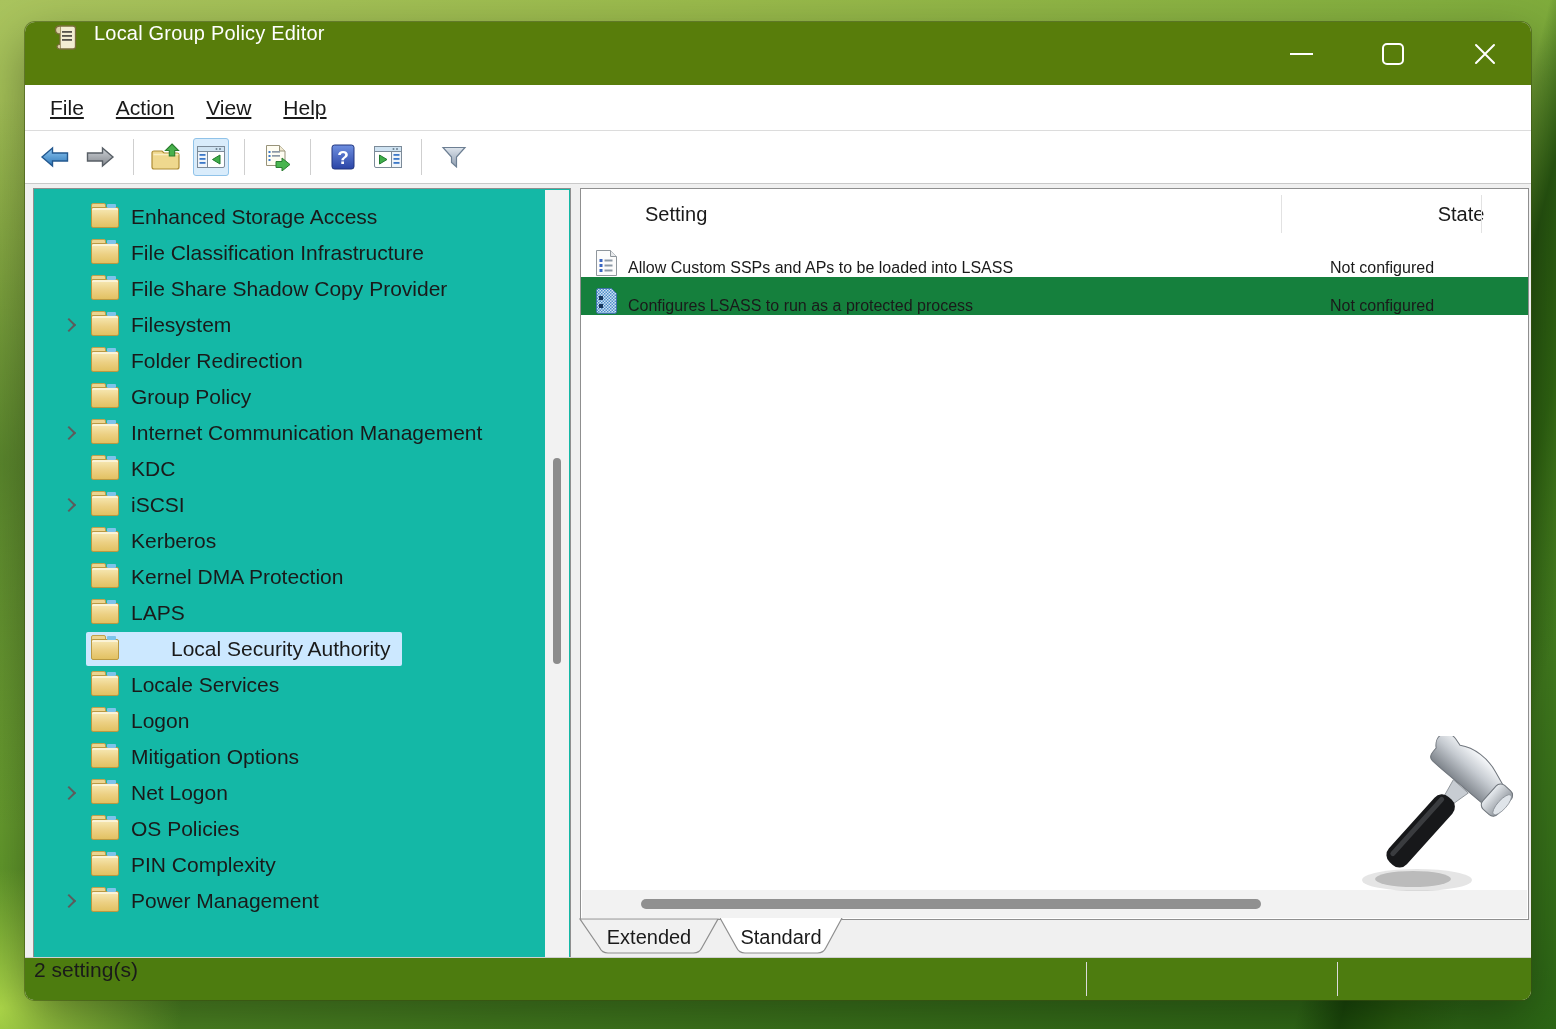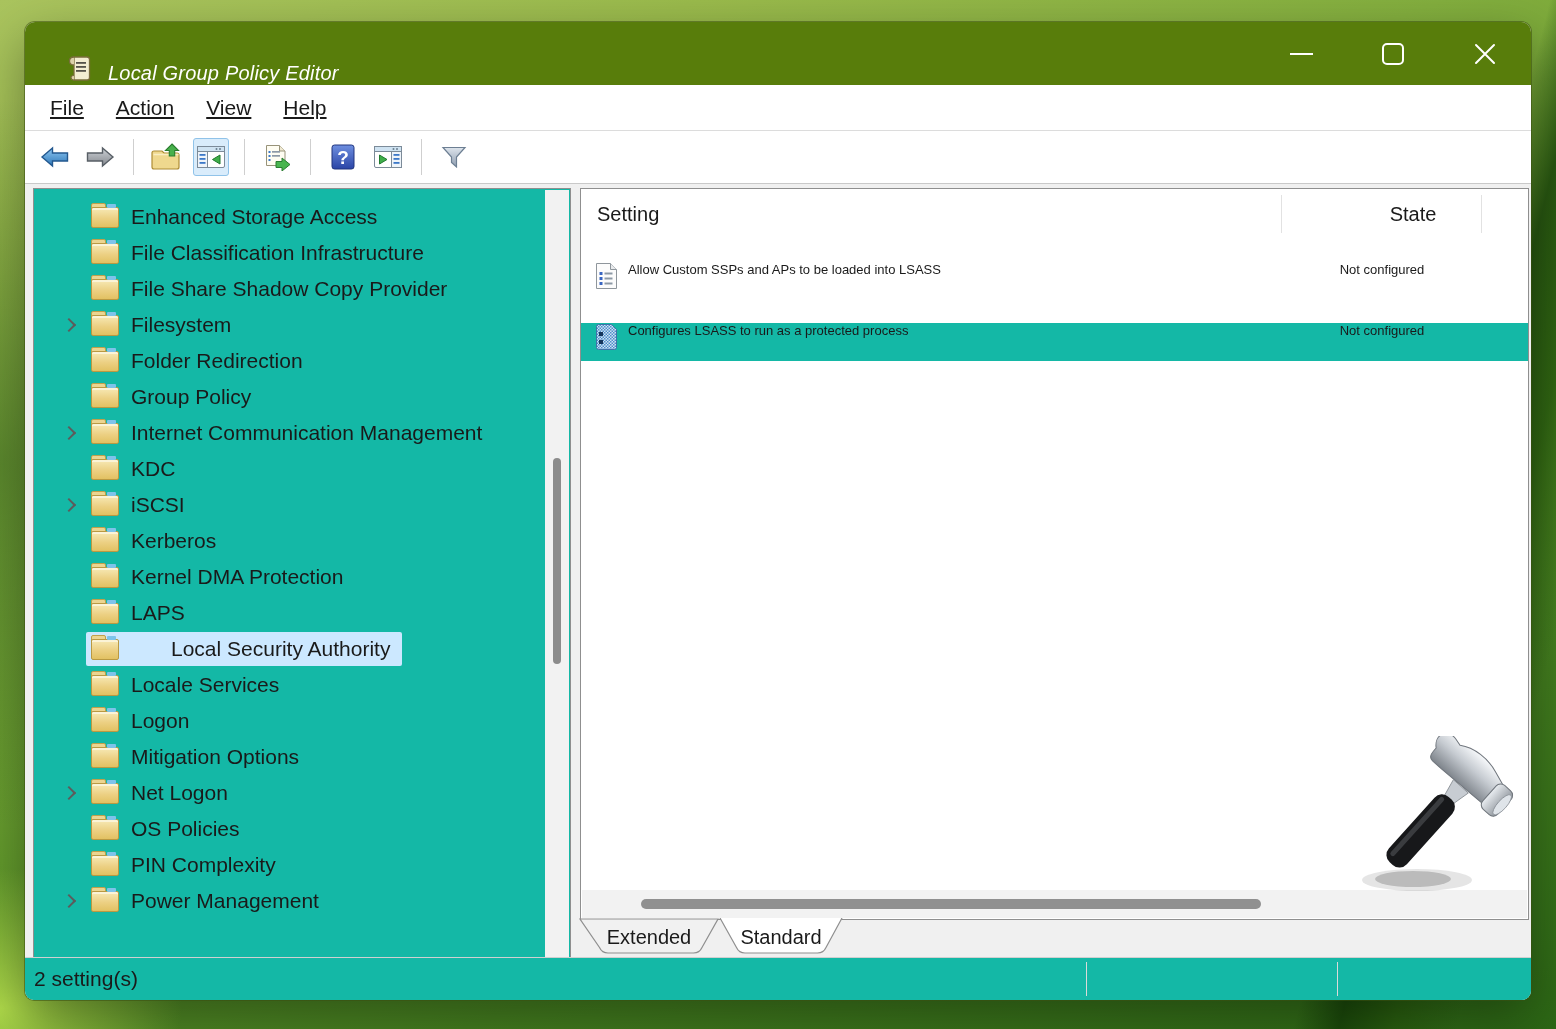--- a/index.html
+++ b/index.html
@@ -16,21 +16,21 @@
       linear-gradient(104deg, rgba(0,0,0,0) 85.5%, rgba(22,66,8,.8) 88%, rgba(40,92,14,.85) 91%, rgba(0,0,0,0) 94.5%),
       linear-gradient(160deg,#aac45e 0%,#9aba4c 16%,#83ae3e 33%,#62992c 54%,#447e1f 75%,#2c6715 100%);
   }
   
   .window{
     position:absolute;left:25px;top:22px;width:1506px;height:978px;
     border-radius:10px 10px 9px 9px;background:#f0f0f0;overflow:hidden;
     box-shadow:0 0 0 1px rgba(60,80,16,.55), 0 18px 50px rgba(0,0,0,.35);
     display:flex;flex-direction:column;
   }
-  .titlebar{height:63px;flex:none;background:#587d0b;display:flex;align-items:flex-end;padding-left:40px;font-style:italic;}
+  .titlebar{height:63px;flex:none;background:#587d0b;display:flex;align-items:flex-start;padding-left:26px;}
   .app-icon{flex:none;margin-right:15px;display:flex;}
   .title{color:#fff;font-size:20px;letter-spacing:.2px;}
   .win-controls{margin-left:auto;display:flex;height:100%;}
   .wc-btn{width:92px;height:100%;display:flex;align-items:center;justify-content:center;}
   .glyph-min{width:23px;height:2px;background:#fff;display:block;}
   .glyph-max{width:18px;height:18px;border:2px solid #fff;border-radius:5px;display:block;}
   .menubar{height:45px;flex:none;background:#fff;border-bottom:1px solid #dcdcdc;display:flex;align-items:center;padding-left:9px;text-decoration:underline;}
   .menu-item{font-size:21px;padding:0 16px;line-height:45px;}
   .toolbar{height:52px;flex:none;background:#fff;border-bottom:1px solid #c9c9c9;display:flex;align-items:center;padding-left:12px;}
   .tb-icon{width:36px;height:38px;display:flex;align-items:center;justify-content:center;margin-right:9px;flex:none;box-sizing:border-box;}
@@ -50,39 +50,39 @@
   .folder::after{content:"";position:absolute;inset:0;background:linear-gradient(180deg,#f7e9b6,#ecd083 55%,#e2c162);border:1px solid #ba9942;border-radius:2px;box-shadow:inset 0 2px 0 #fbf3d6;z-index:1;}
   .folder i{position:absolute;right:3px;top:-3px;width:9px;height:4px;background:#7ec3ea;border-radius:1px;z-index:2;}
   .tree-label{font-size:21px;white-space:nowrap;}
   .sb-track-v{position:absolute;top:1px;right:1px;width:24px;bottom:36px;background:#f2f2f2;}
   .sb-thumb-v{position:absolute;left:8px;width:8px;top:268px;height:206px;background:#8c8c8c;border-radius:4px;}
   .sb-track-h{position:absolute;left:1px;right:1px;bottom:1px;height:34px;background:#f2f2f2;}
   .sb-thumb-h{position:absolute;top:13px;height:8px;left:102px;width:365px;background:#8c8c8c;border-radius:4px;}
   
   .list-pane{position:absolute;left:555px;top:4px;width:949px;height:732px;background:#fff;border:1px solid #8f8f8f;box-sizing:border-box;}
   .list-header{height:50px;position:relative;display:flex;font-size:20px;}
-  .col-setting{width:700px;flex:none;padding-left:16px;line-height:50px;box-sizing:border-box;}
+  .col-setting{width:700px;flex:none;padding-left:16px;line-height:50px;box-sizing:border-box;margin-left:48px;}
   .col-state{width:200px;flex:none;text-align:center;line-height:50px;padding-left:32px;}
   .hdr-sep1,.hdr-sep2{position:absolute;top:6px;height:38px;width:1px;background:#e2e2e2;}
   .hdr-sep1{left:700px;}.hdr-sep2{left:900px;}
-  .list-row{height:38px;display:flex;align-items:flex-start;font-size:13px;position:relative;margin-top:23px;}
-  .list-row.hl{background:#14b8a6;}
+  .list-row{height:38px;display:flex;align-items:flex-end;font-size:16px;position:relative;}
+  .list-row.hl{background:#15803d;}
   .row-icon{margin-left:14px;width:23px;height:28px;flex:none;display:flex;align-items:center;}
   .row-setting{margin-left:10px;white-space:nowrap;}
   .row-state{position:absolute;left:701px;width:200px;text-align:center;}
   .list-hscroll{position:absolute;left:1px;right:1px;bottom:1px;height:28px;background:#f2f2f2;}
   .list-hthumb{position:absolute;top:9px;height:10px;left:59px;width:620px;background:#909090;border-radius:5px;}
   
   .tabs-row{position:absolute;left:555px;top:736px;width:949px;height:37px;}
   .tabs-svg{position:absolute;left:-2px;top:-2px;}
   .tab-text{font-family:"Liberation Sans",sans-serif;font-size:20px;fill:#1a1a1a;}
   
   .hammer{position:absolute;left:1330px;top:552px;width:170px;height:158px;}
   
-  .statusbar{height:42px;flex:none;background:#14b8a6;border-top:1px solid #d0d0d0;display:flex;align-items:center;padding-left:9px;font-size:21px;position:relative;}
+  .statusbar{height:42px;flex:none;background:#4d7c0f;border-top:1px solid #d0d0d0;display:flex;align-items:flex-start;padding-left:9px;font-size:21px;position:relative;}
   .st-sep1,.st-sep2{position:absolute;top:4px;bottom:4px;width:1px;background:#dadada;}
   .st-sep1{left:1061px;}.st-sep2{left:1312px;}
 </style>
 </head>
 <body>
 
 <div class="wallpaper"></div>
 
 <div class="window">
 

